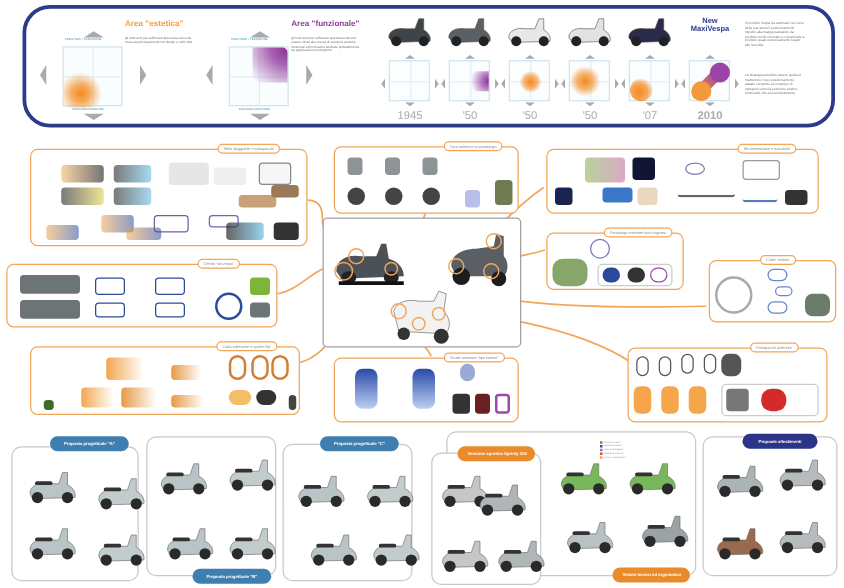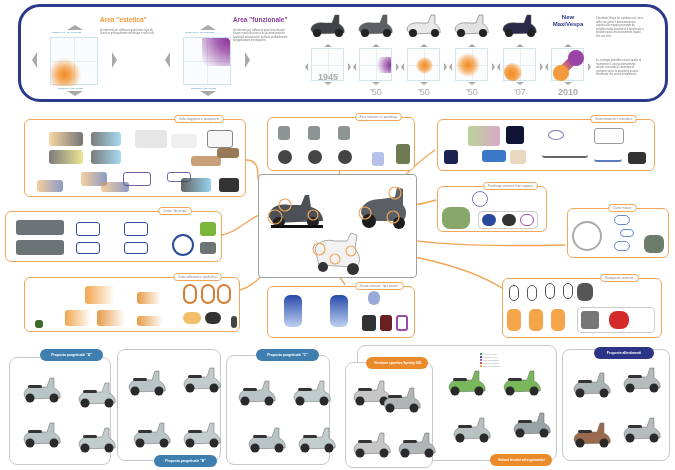--- a/index.html
+++ b/index.html
@@ -89,21 +89,21 @@
         <circle cx="31" cy="21" r="4" fill="#222"></circle>
       </svg>
       <div class="abs s-tri-up" style="left:19px;top:34px;"></div>
       <div class="abs s-tri-left" style="left:0;top:53px;"></div>
       <div class="abs s-tri-right" style="left:43px;top:53px;"></div>
       <div class="abs minimap" style="left:6px;top:38px;">
         <div class="hline"></div>
         <div class="vline"></div>
       </div>
       <div class="abs s-tri-down" style="left:19px;top:72px;"></div>
-      <div class="abs year" style="left:3px;top:62px;font-weight:bold;">1945</div>
+      <div class="abs year" style="left:3px;top:77px;">1945</div>
     </div>
     <div class="abs" style="left: 353px; top: 10px; width: 46px; height: 92px;">
       <svg class="abs" style="left:3px;top:2px;" width="40" height="26" viewBox="0 0 40 26">
         <path d="M3,18 C3,12 10,10 16,11 L24,11 L27,3 L31,3 L31,12 C35,14 37,18 36,21 L6,22 Z" fill="#5a6064" stroke="#555" stroke-width=".5"></path>
         <circle cx="9" cy="21" r="4" fill="#222"></circle>
         <circle cx="31" cy="21" r="4" fill="#222"></circle>
       </svg>
       <div class="abs s-tri-up" style="left:19px;top:34px;"></div>
       <div class="abs s-tri-left" style="left:0;top:53px;"></div>
       <div class="abs s-tri-right" style="left:43px;top:53px;"></div>

